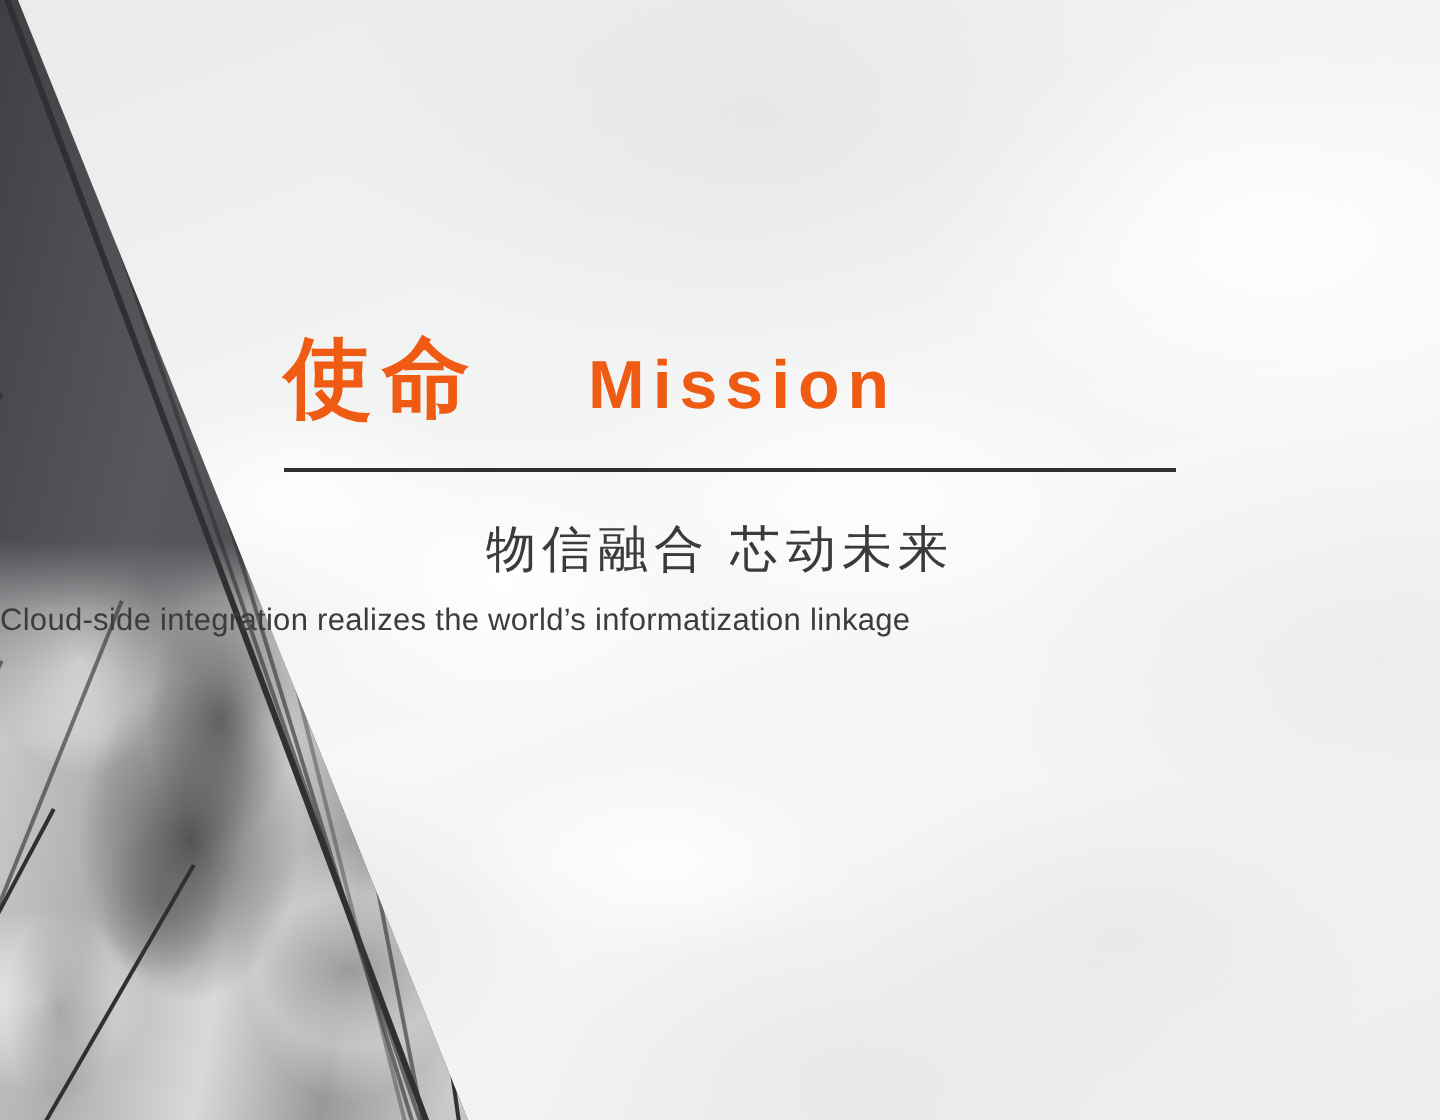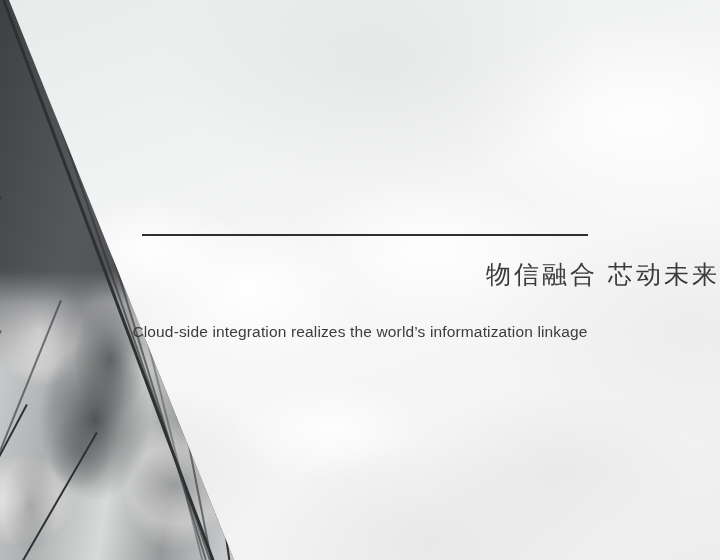--- a/index.html
+++ b/index.html
@@ -133,33 +133,33 @@
     width: 446px;
     height: 2px;
     background: #2f2f2f;
   }
 
   .subtitle-cn {
     position: absolute;
     left: 0;
     right: 0;
     top: 258px;
-    text-align: right;
+    text-align: center;
     font-size: 25px;
     font-weight: 400;
     color: #3b3b3b;
     letter-spacing: 3px;
   }
 
   .tagline {
     position: absolute;
     left: 0;
     right: 0;
-    top: 320px;
-    text-align: center;
+    top: 299px;
+    text-align: left;
     color: #3c3c3c;
   }
   .tagline .line {
     font-size: 15.5px;
     line-height: 23px;
     letter-spacing: 0.15px;
     white-space: nowrap;
   }
 </style>
 </head>
@@ -182,20 +182,24 @@
     <div class="mullion soft" style="left:150px; top:250px; width:2px; height:480px; transform: rotate(-11deg);"></div>
     <div class="mullion" style="left:196px; top:330px; width:2px; height:420px; transform: rotate(-8deg);"></div>
 
     <div class="mullion soft" style="left:0px; top:196px; width:2px; height:460px; transform: rotate(24deg);"></div>
     <div class="mullion soft" style="left:0px; top:330px; width:2px; height:400px; transform: rotate(26deg);"></div>
     <div class="mullion" style="left:26px; top:404px; width:2px; height:320px; transform: rotate(28deg);"></div>
     <div class="mullion" style="left:96px; top:432px; width:2px; height:280px; transform: rotate(30deg);"></div>
     <div class="mullion soft" style="left:60px; top:300px; width:2px; height:360px; transform: rotate(22deg);"></div>
   </div>
 
+  <div class="headline">
+    <span class="cn">使命</span>
+    <span class="en">Mission</span>
+  </div>
 
   <div class="divider"></div>
 
   <div class="subtitle-cn">物信融合 芯动未来</div>
 
   <div class="tagline">
     <div class="line">Cloud-side integration realizes the world’s informatization linkage</div>
   </div>
 
 </div>

